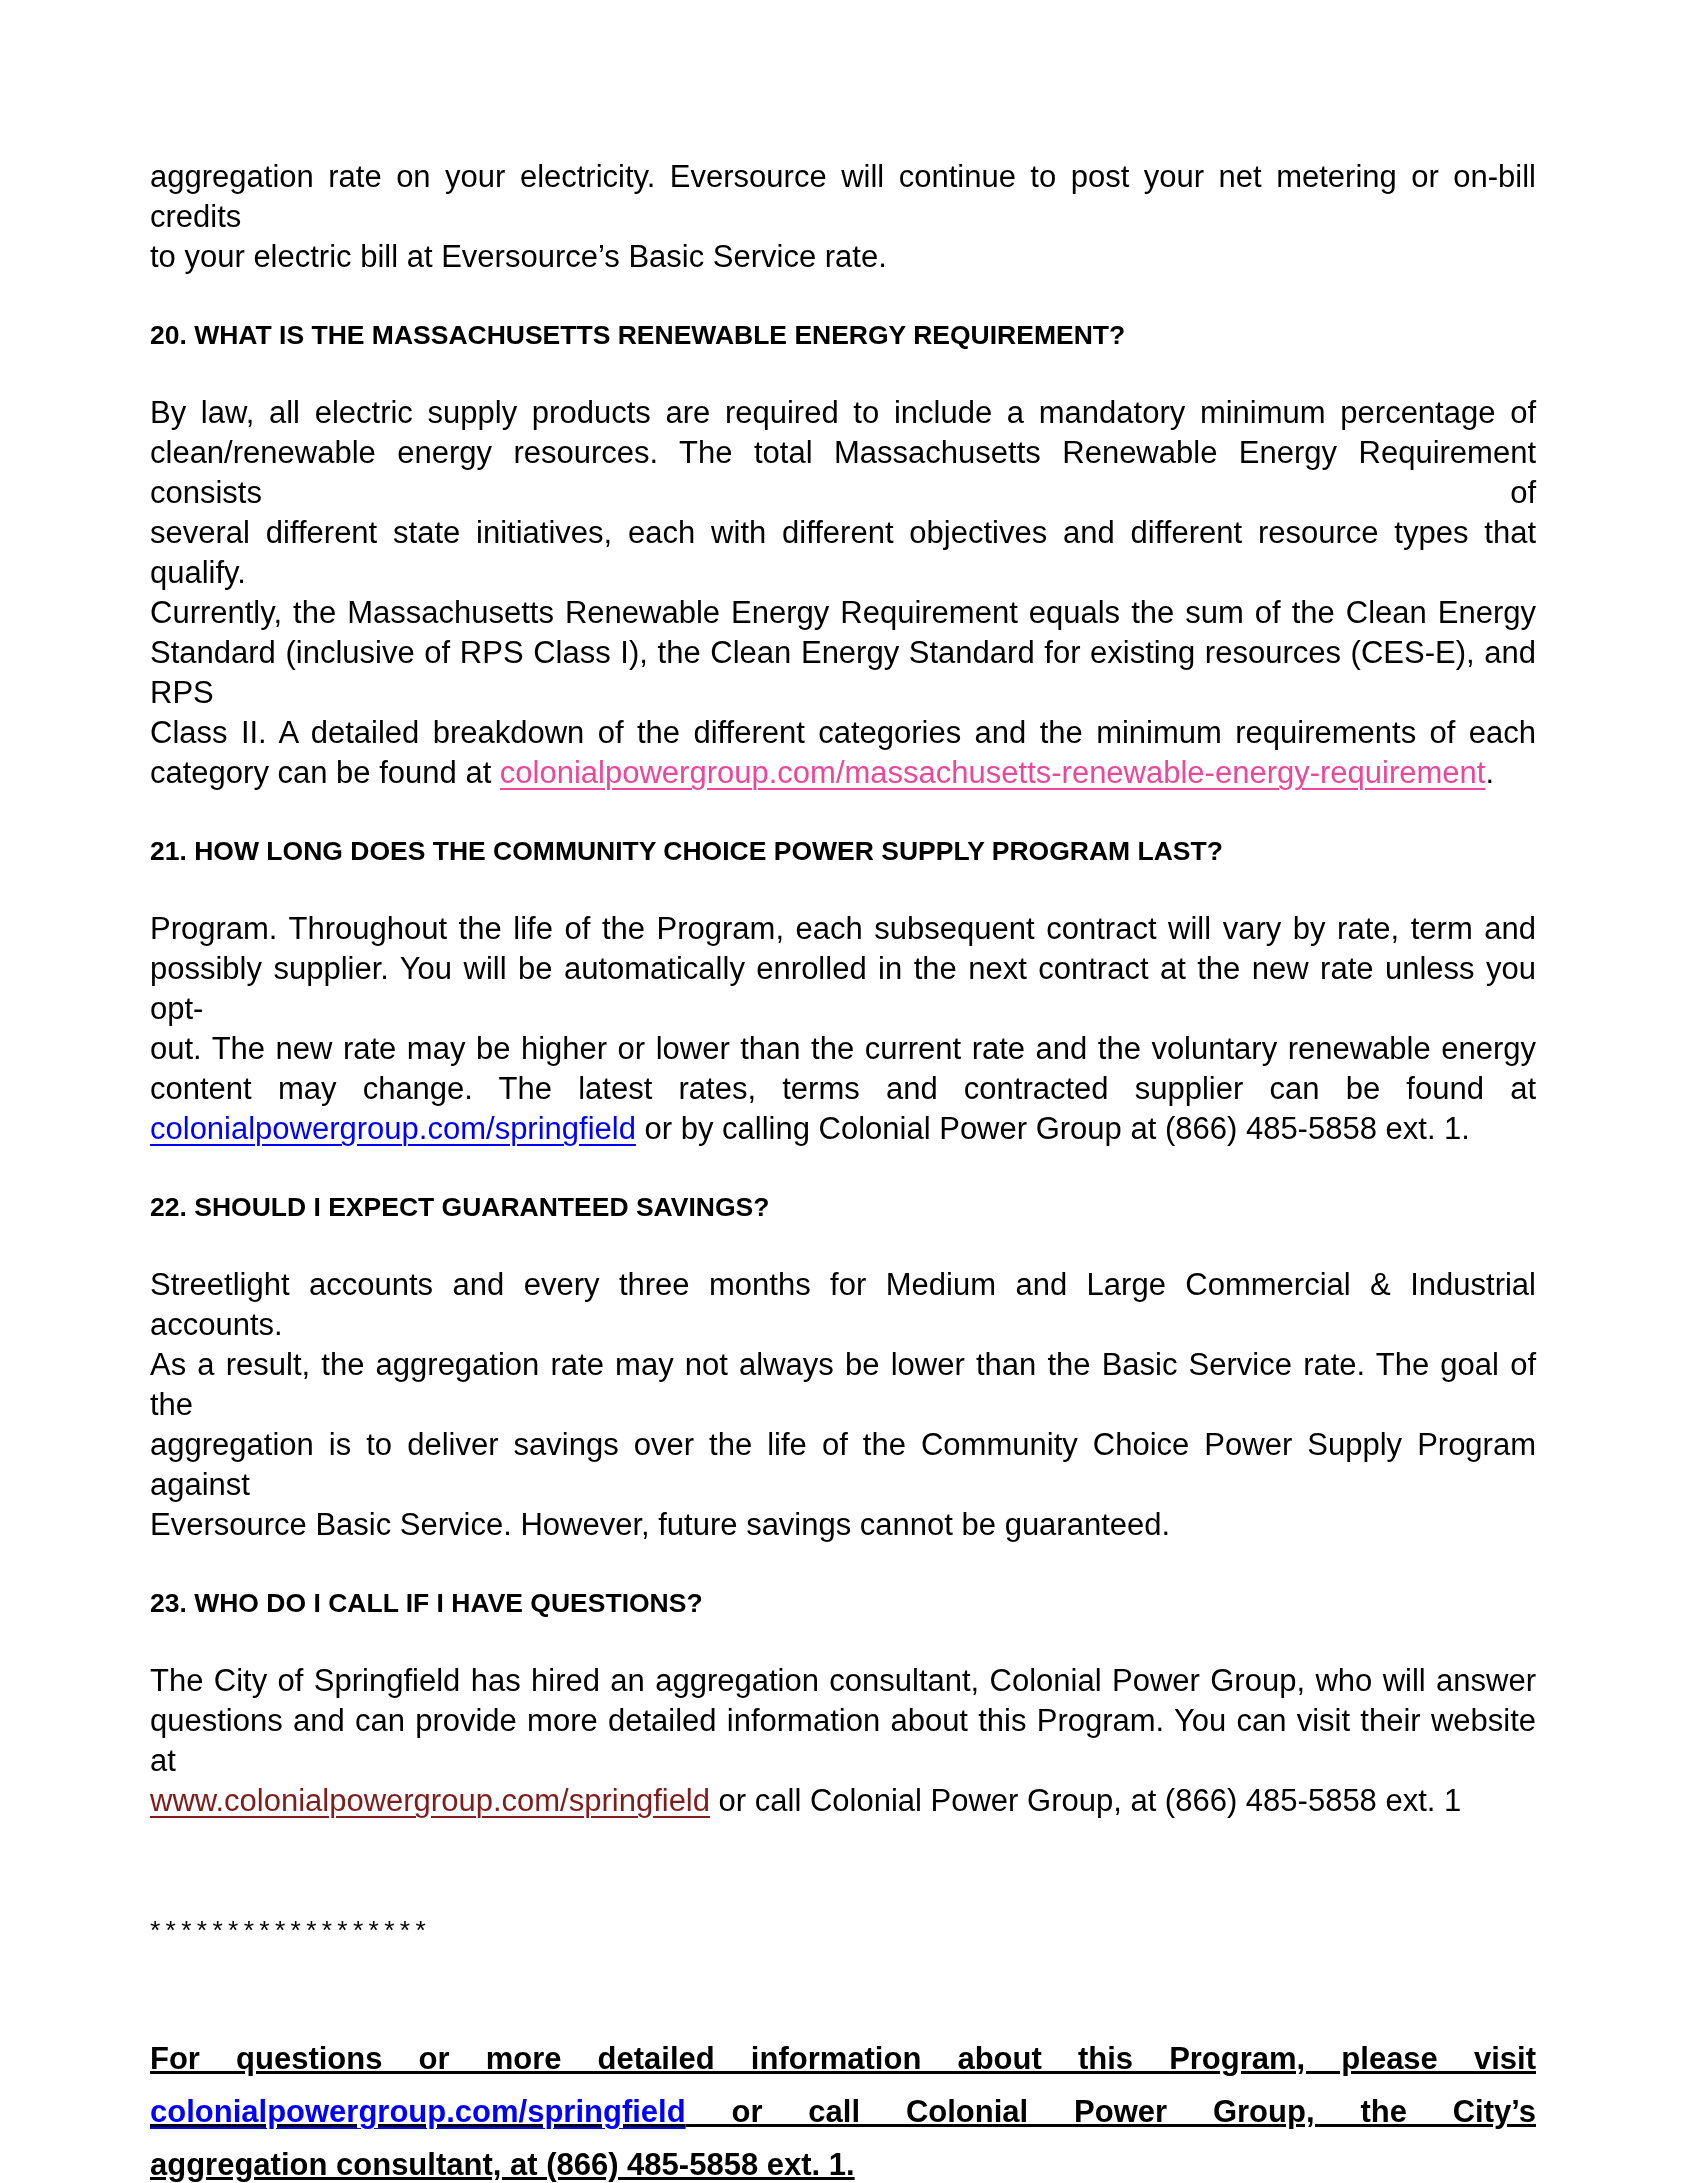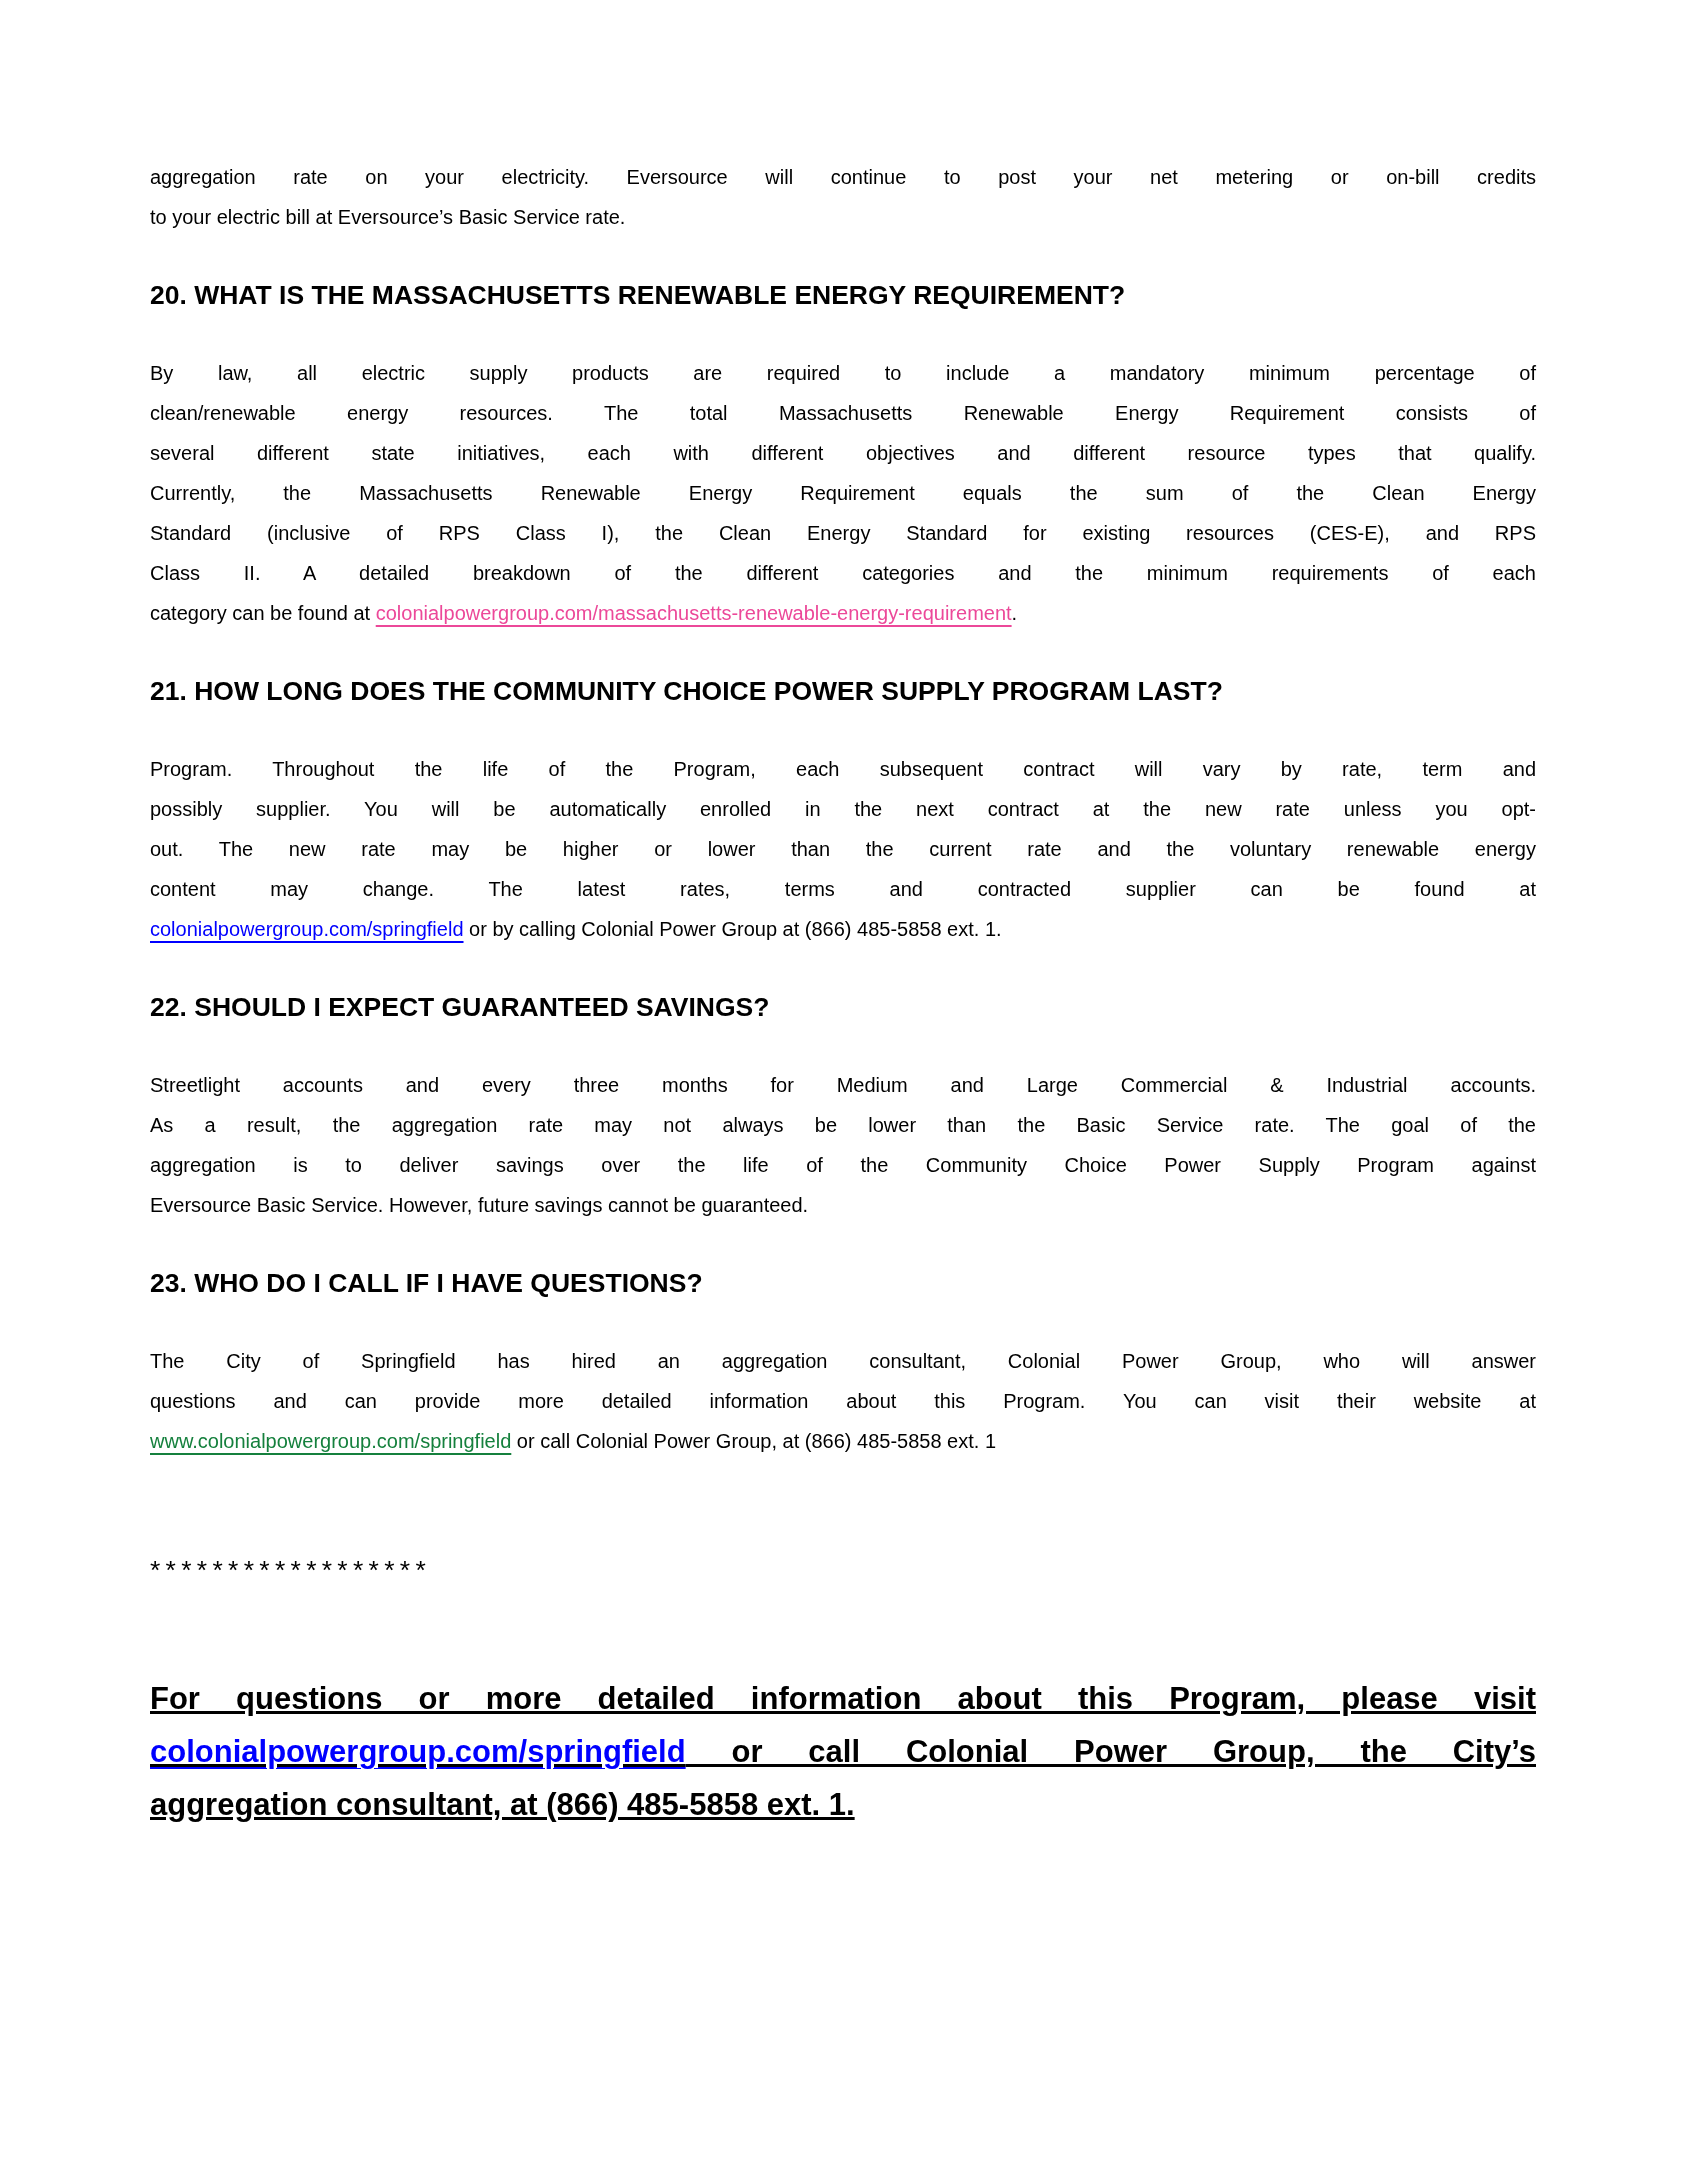--- a/index.html
+++ b/index.html
@@ -15,21 +15,21 @@
     background: #ffffff;
     padding: 157px 151px 0 150px;
     font-family: "Liberation Sans", "DejaVu Sans", sans-serif;
     color: #000000;
     overflow: hidden;
   }
   .block { margin: 0; }
   .block + .block { margin-top: 38px; }
 
   .style-body .line {
-    font-size: 20px;
+    font-size: 31px;
     line-height: 40px;
     text-align: justify;
     text-align-last: justify;
   }
   .style-body .line.last { text-align-last: left; }
 
   .style-heading .line {
     font-size: 26.5px;
     line-height: 40px;
     font-weight: bold;
@@ -102,21 +102,21 @@
       <div class="line"><span>As a result, the aggregation rate may not always be lower than the Basic Service rate. The goal of the</span></div>
       <div class="line"><span>aggregation is to deliver savings over the life of the Community Choice Power Supply Program against</span></div>
       <div class="line last"><span>Eversource Basic Service. However, future savings cannot be guaranteed.</span></div>
     </div>
     <div class="block style-heading">
       <div class="line last"><span>23. WHO DO I CALL IF I HAVE QUESTIONS?</span></div>
     </div>
     <div class="block style-body">
       <div class="line"><span>The City of Springfield has hired an aggregation consultant, Colonial Power Group, who will answer</span></div>
       <div class="line"><span>questions and can provide more detailed information about this Program.  You can visit their website at</span></div>
-      <div class="line last"><span class="link" style="color: #15803d;">www.colonialpowergroup.com/springfield</span><span> or call Colonial Power Group, at (866) 485-5858 ext. 1</span></div>
+      <div class="line last"><span class="link" style="color: #7f1d1d;">www.colonialpowergroup.com/springfield</span><span> or call Colonial Power Group, at (866) 485-5858 ext. 1</span></div>
     </div>
     <div class="block style-separator">
       <div class="line last"><span>******************</span></div>
     </div>
     <div class="block style-footer">
       <div class="line"><span>For questions or more detailed information about this Program, please visit</span></div>
       <div class="line"><span class="link" style="color: rgb(0, 0, 255);">colonialpowergroup.com/springfield</span><span> or call Colonial Power Group, the City’s</span></div>
       <div class="line last"><span>aggregation consultant, at (866) 485-5858 ext. 1.</span></div>
     </div>
   </div>

